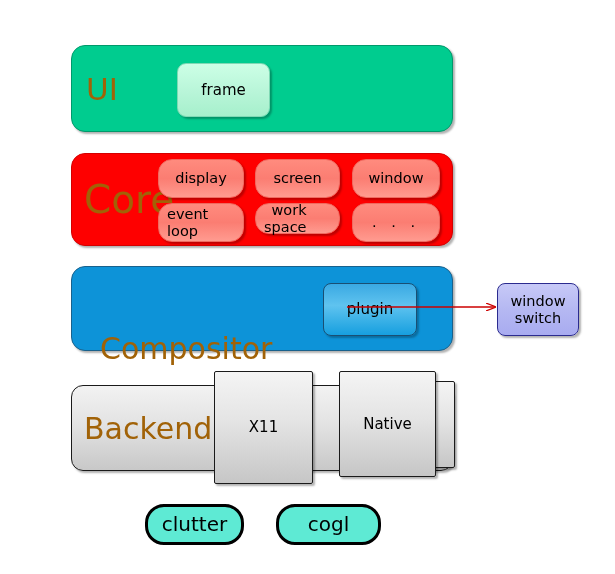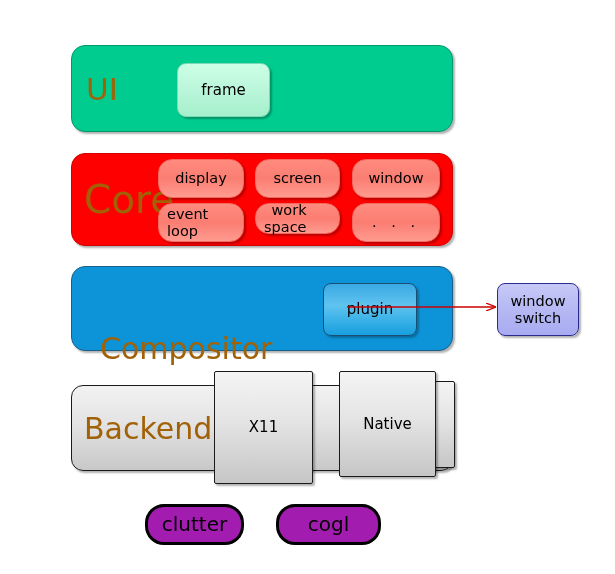--- a/index.html
+++ b/index.html
@@ -147,21 +147,21 @@
     border: 1px solid #1a1a1a;
     box-shadow: 2px 2px 2px rgba(0,0,0,0.30);
   }
   .backend-x11    { left: 214px; top: 371px; width: 99px; height: 113px; }
   .backend-native { left: 339px; top: 371px; width: 97px; height: 106px; }
   .backend-extra  { left: 431px; top: 381px; width: 24px; height: 87px; }
 
   .lib-box {
     border-radius: 19px;
     font-size: 20px;
-    background: #a21caf;
+    background: #5eead4;
     border: 3px solid #000000;
   }
   .lib-clutter { left: 145px; top: 504px; width: 99px; height: 41px; }
   .lib-cogl    { left: 276px; top: 504px; width: 105px; height: 41px; }
 
   #arrow-layer {
     position: absolute;
     left: 0; top: 0;
     width: 615px;
     height: 574px;

